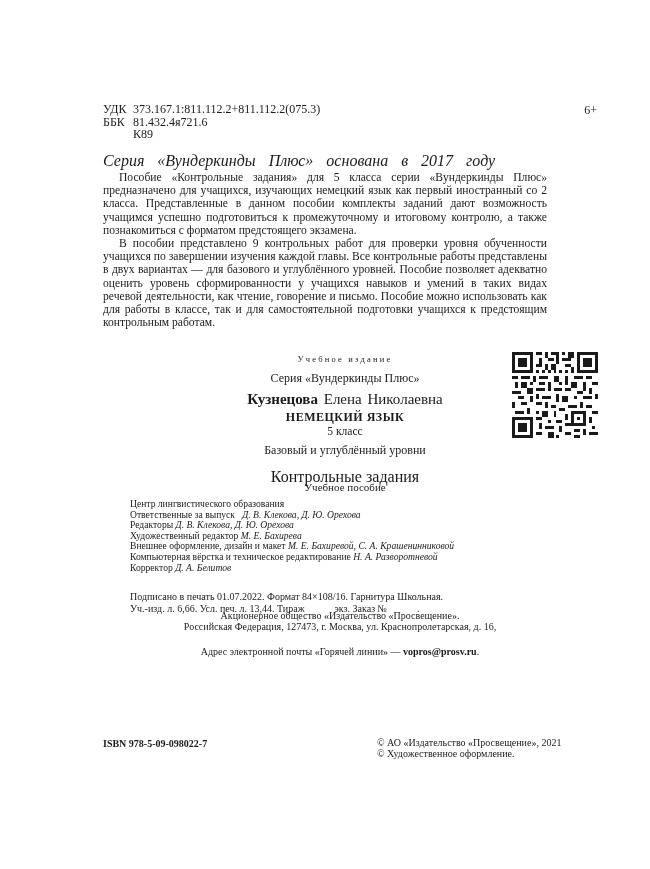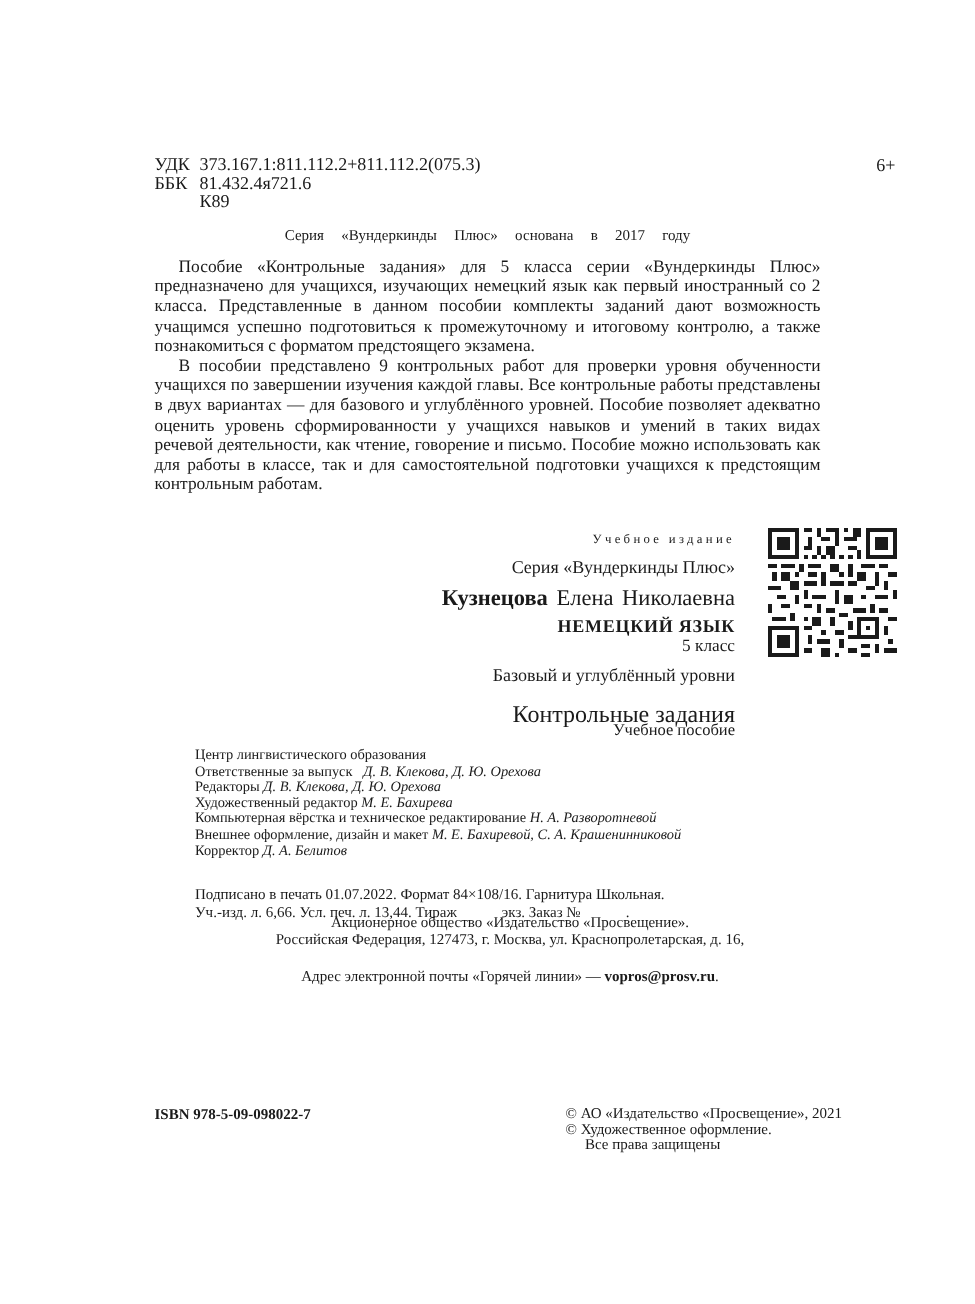--- a/index.html
+++ b/index.html
@@ -3,26 +3,26 @@
 <meta charset="utf-8">
 <style>
   html, body { margin: 0; padding: 0; background: #ffffff; }
   body { width: 650px; height: 869px; position: relative; overflow: hidden;
          font-family: "Liberation Serif", "DejaVu Serif", serif; color: #1a1a1a; }
   .abs { position: absolute; }
   .udk { left: 103px; top: 103px; font-size: 12px; line-height: 12.5px; }
   .udk .row { display: flex; }
   .udk .k { width: 30px; }
   .age { right: 53px; top: 103px; font-size: 12px; }
-  .series-note { left: 103px; width: 444px; top: 152px; text-align: center;
-                 font-size: 10px; word-spacing: 9px; }
+  .series-note { left: 103px; width: 444px; top: 152px; text-align: left;
+                 font-style: italic; font-size: 16px; word-spacing: 9px; }
   .annot { left: 103px; width: 444px; top: 171px; font-size: 11.6px; line-height: 13.2px;
            text-align: justify; }
   .annot p { margin: 0; text-indent: 16px; }
-  .center-block { left: 140px; width: 400px; text-align: right; }
+  .center-block { left: 140px; width: 400px; text-align: center; }
   .edu { top: 354px; font-size: 8.5px; letter-spacing: 2.2px; left: 200px; width: 290px; }
   .series-name { top: 371px; font-size: 12px; left: 200px; width: 290px; }
   .author { top: 391px; font-size: 15px; left: 200px; width: 290px; word-spacing: 2px; }
   .author b { font-weight: bold; }
   .subject { top: 410px; font-size: 12px; font-weight: bold; left: 200px; width: 290px; letter-spacing: 0.5px; }
   .grade { top: 425px; font-size: 11.5px; left: 200px; width: 290px; }
   .levels { top: 443px; font-size: 12px; left: 200px; width: 290px; }
   .tasks { top: 468px; font-size: 16px; left: 200px; width: 290px; }
   .textbook { top: 481px; font-size: 11px; left: 200px; width: 290px; }
   .credits { top: 499px; font-size: 9.6px; line-height: 10.6px; left: 130px; width: 420px; }
@@ -72,22 +72,22 @@
 <div class="abs center-block grade">5 класс</div>
 <div class="abs center-block levels">Базовый и углублённый уровни</div>
 <div class="abs center-block tasks">Контрольные задания</div>
 <div class="abs center-block textbook">Учебное пособие</div>
 
 <div class="abs credits">
   <div><span>Центр лингвистического образования</span></div>
   <div><span>Ответственные за выпуск</span>&nbsp;&nbsp; <span class="it">Д. В. Клекова,  Д. Ю. Орехова</span></div>
   <div><span>Редакторы</span> <span class="it">Д. В. Клекова,  Д. Ю. Орехова</span></div>
   <div><span>Художественный редактор</span> <span class="it">М. Е. Бахирева</span></div>
+  <div><span>Внешнее оформление, дизайн и макет</span> <span class="it">М. Е. Бахиревой,  С. А. Крашенинниковой</span></div>
   <div><span>Компьютерная вёрстка и техническое редактирование</span> <span class="it">Н. А. Разворотневой</span></div>
-  <div><span>Внешнее оформление, дизайн и макет</span> <span class="it">М. Е. Бахиревой,  С. А. Крашенинниковой</span></div>
   <div><span>Корректор</span> <span class="it">Д. А. Белитов</span></div>
 </div>
 
 <div class="abs print">
   <div>Подписано в печать 01.07.2022. Формат 84×108/16. Гарнитура Школьная.</div>
   <div style="white-space:pre">Уч.-изд. л. 6,66. Усл. печ. л. 13,44. Тираж            экз. Заказ №            .</div>
 </div>
 
 <div class="abs publisher">
   <div>Акционерное общество «Издательство «Просвещение».</div>
@@ -199,14 +199,13 @@
       <rect x="21" y="28" width="2" height="1"></rect>
       <rect x="26" y="27" width="3" height="1"></rect>
   </g>
 </svg>
 
 <div class="abs isbn">ISBN 978-5-09-098022-7</div>
 
 <div class="abs copy">
   <div>© АО «Издательство «Просвещение», 2021</div>
   <div>© Художественное оформление.</div>
-  <div class="indent">Все права защищены</div>
 </div>
 
 </body></html>

